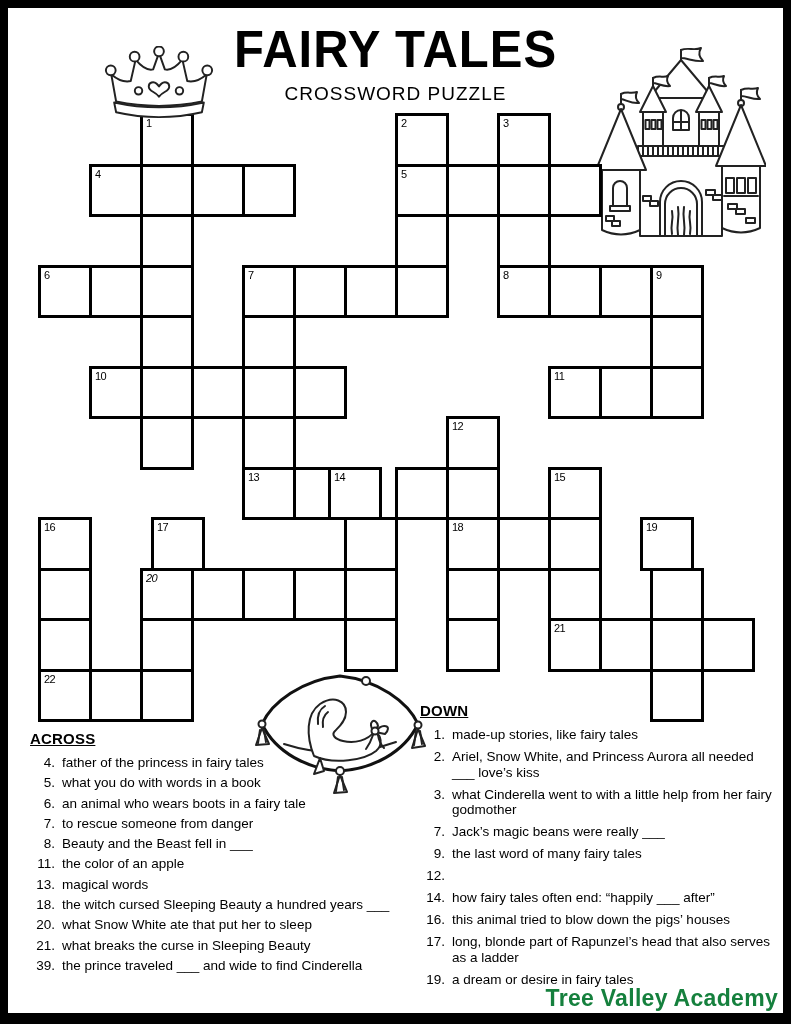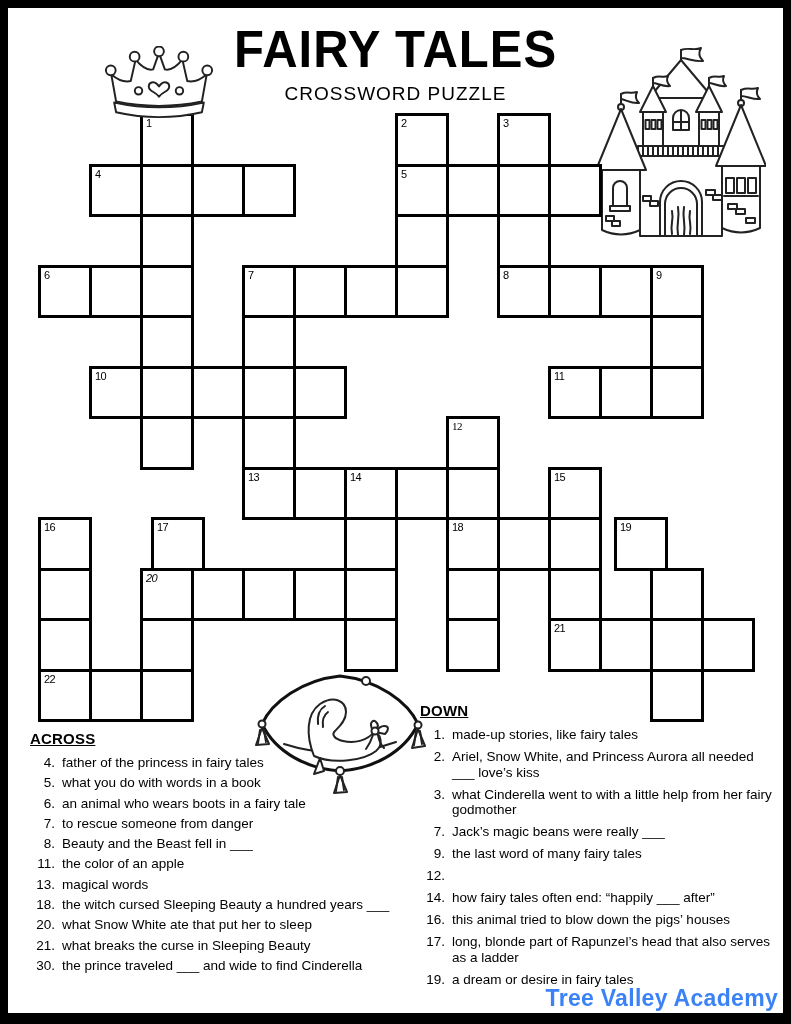--- a/index.html
+++ b/index.html
@@ -167,48 +167,48 @@
       <div class="cell" style="left: 191px; top: 365.5px;"></div>
       <div class="cell" style="left: 242px; top: 365.5px;"></div>
       <div class="cell" style="left: 293px; top: 365.5px;"></div>
       <div class="cell" style="left: 548px; top: 365.5px;">
         <span class="cellnum">11</span>
       </div>
       <div class="cell" style="left: 599px; top: 365.5px;"></div>
       <div class="cell" style="left: 650px; top: 365.5px;"></div>
       <div class="cell" style="left: 140px; top: 416px;"></div>
       <div class="cell" style="left: 242px; top: 416px;"></div>
-      <div class="cell" style="left: 446px; top: 416px; font-family: Liberation Serif, serif;">
+      <div class="cell" style="left: 446px; top: 416px;">
         <span class="cellnum">12</span>
       </div>
       <div class="cell" style="left: 242px; top: 466.5px;">
         <span class="cellnum">13</span>
       </div>
       <div class="cell" style="left: 293px; top: 466.5px;"></div>
-      <div class="cell" style="left: 344px; top: 466.5px; padding-left: 47px;">
+      <div class="cell" style="left: 328px; top: 466.5px; padding-left: 47px;">
         <span class="cellnum">14</span>
       </div>
       <div class="cell" style="left: 395px; top: 466.5px;"></div>
       <div class="cell" style="left: 446px; top: 466.5px;"></div>
       <div class="cell" style="left: 548px; top: 466.5px; padding-left: 14px;">
         <span class="cellnum">15</span>
       </div>
       <div class="cell" style="left: 38px; top: 517px;">
         <span class="cellnum">16</span>
       </div>
       <div class="cell" style="left: 140px; top: 517px; margin-left: 11px;">
         <span class="cellnum">17</span>
       </div>
       <div class="cell" style="left: 344px; top: 517px;"></div>
       <div class="cell" style="left: 446px; top: 517px;">
         <span class="cellnum">18</span>
       </div>
       <div class="cell" style="left: 497px; top: 517px;"></div>
       <div class="cell" style="left: 548px; top: 517px;"></div>
-      <div class="cell" style="left: 614px; top: 517px;">
+      <div class="cell" style="left: 640px; top: 517px;">
         <span class="cellnum">19</span>
       </div>
       <div class="cell" style="left: 38px; top: 567.5px;"></div>
       <div class="cell" style="left: 140px; top: 567.5px; font-style: italic;">
         <span class="cellnum">20</span>
       </div>
       <div class="cell" style="left: 191px; top: 567.5px;"></div>
       <div class="cell" style="left: 242px; top: 567.5px;"></div>
       <div class="cell" style="left: 293px; top: 567.5px;"></div>
       <div class="cell" style="left: 344px; top: 567.5px;"></div>
@@ -292,21 +292,21 @@
         </div>
         <div class="clue">
           <span class="cnum">20.</span>
           <span class="ctxt">what Snow White ate that put her to sleep</span>
         </div>
         <div class="clue">
           <span class="cnum">21.</span>
           <span class="ctxt">what breaks the curse in Sleeping Beauty</span>
         </div>
         <div class="clue">
-          <span class="cnum">30.</span>
+          <span class="cnum">39.</span>
           <span class="ctxt">the prince traveled ___ and wide to find Cinderella</span>
         </div>
       </div>
   </section>
 
   <section class="clues down">
     <h2>DOWN</h2>
     <div>
         <div class="clue">
           <span class="cnum">1.</span>
@@ -343,14 +343,14 @@
           <span class="cnum">17.</span>
           <span class="ctxt">long, blonde part of Rapunzel’s head that also serves as a ladder</span>
         </div>
         <div class="clue">
           <span class="cnum">19.</span>
           <span class="ctxt">a dream or desire in fairy tales</span>
         </div>
       </div>
   </section>
 
-  <div class="watermark" style="color: #3b82f6;">Tree Valley Academy</div>
+  <div class="watermark" style="color: #15803d;">Tree Valley Academy</div>
 </div>
 
 </body></html>

